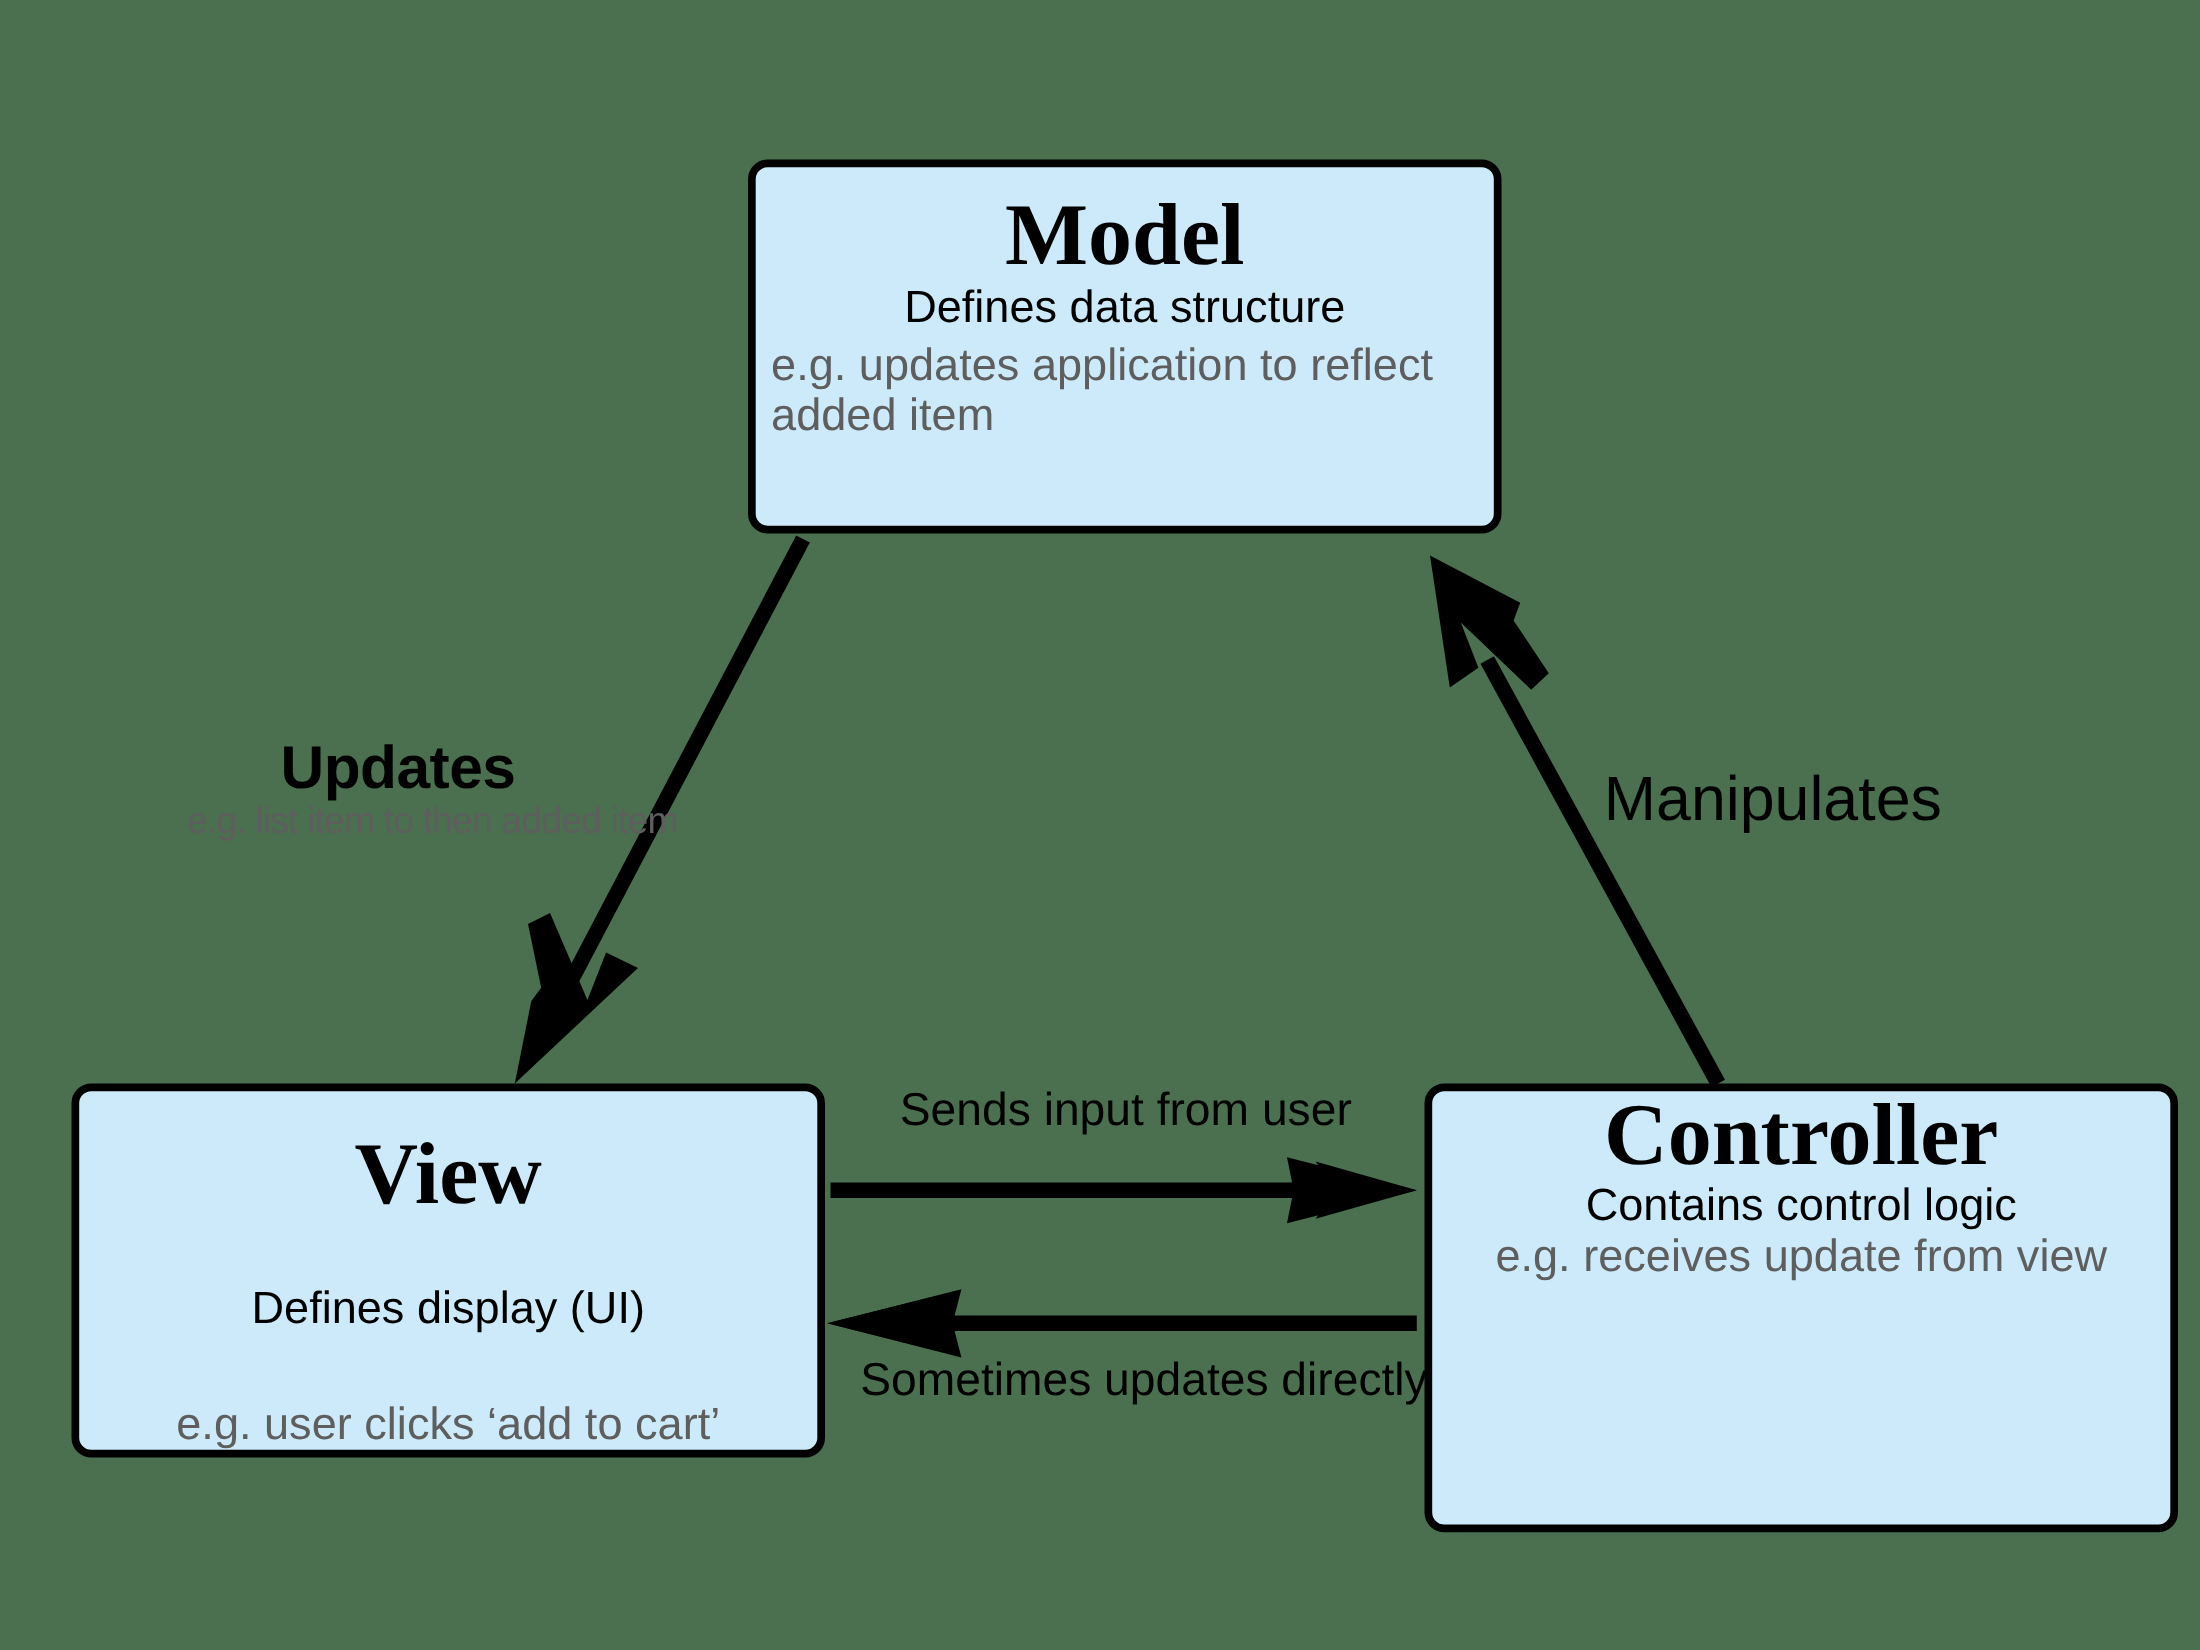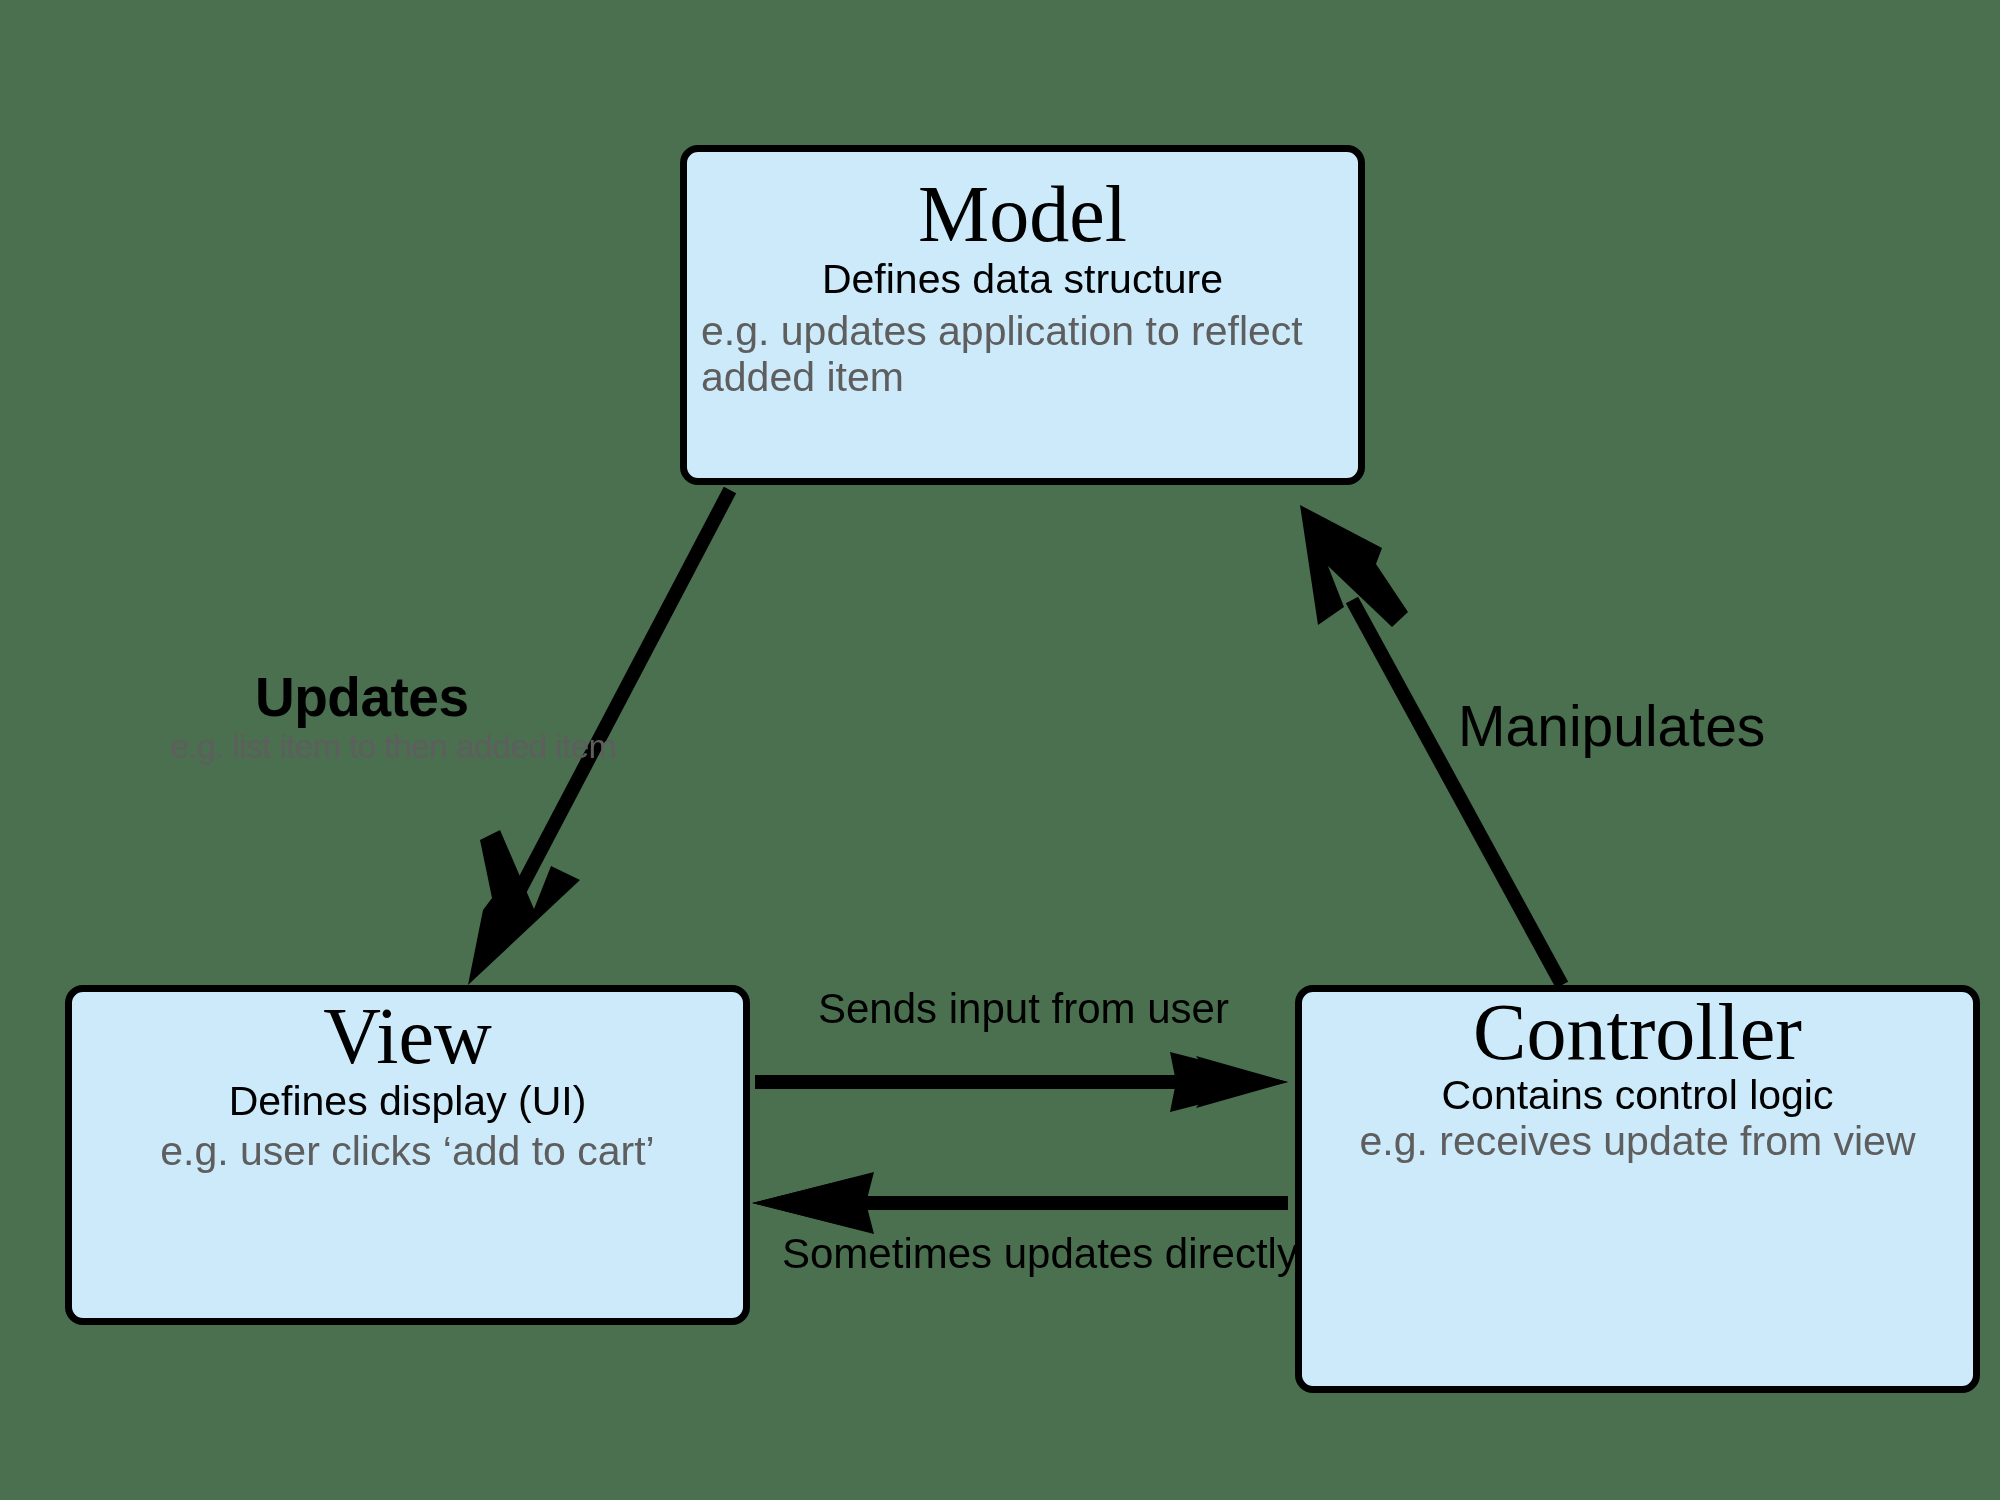--- a/index.html
+++ b/index.html
@@ -33,21 +33,21 @@
     border-radius: 18px;
     display: flex;
     flex-direction: column;
     align-items: center;
     justify-content: flex-start;
     overflow: hidden;
   }
   .node-title {
     font-family: "Liberation Serif", "DejaVu Serif", serif;
     color: #000000;
-    font-weight: normal;
+    font-weight: bold;
     line-height: 1.0;
     white-space: nowrap;
   }
   .node-sub {
     font-family: "Liberation Sans", sans-serif;
     color: #000000;
     line-height: 1.05;
     white-space: nowrap;
   }
   .node-eg {
@@ -72,21 +72,22 @@
     text-align: left;
     padding: 8px 14px 0 14px;
   }
 
   
   #node-view {
     left: 65px;
     top: 985px;
     width: 685px;
     height: 340px;
-    padding-top: 4px;
+    padding-top: 36px;
+    justify-content: space-between;
   }
   #node-view .node-title { font-size: 80px; margin-bottom: 4px; }
   #node-view .node-sub { font-size: 41px; }
   #node-view .node-eg { font-size: 41px; text-align: center; padding-top: 6px; }
 
   
   #node-controller {
     left: 1295px;
     top: 985px;
     width: 685px;

